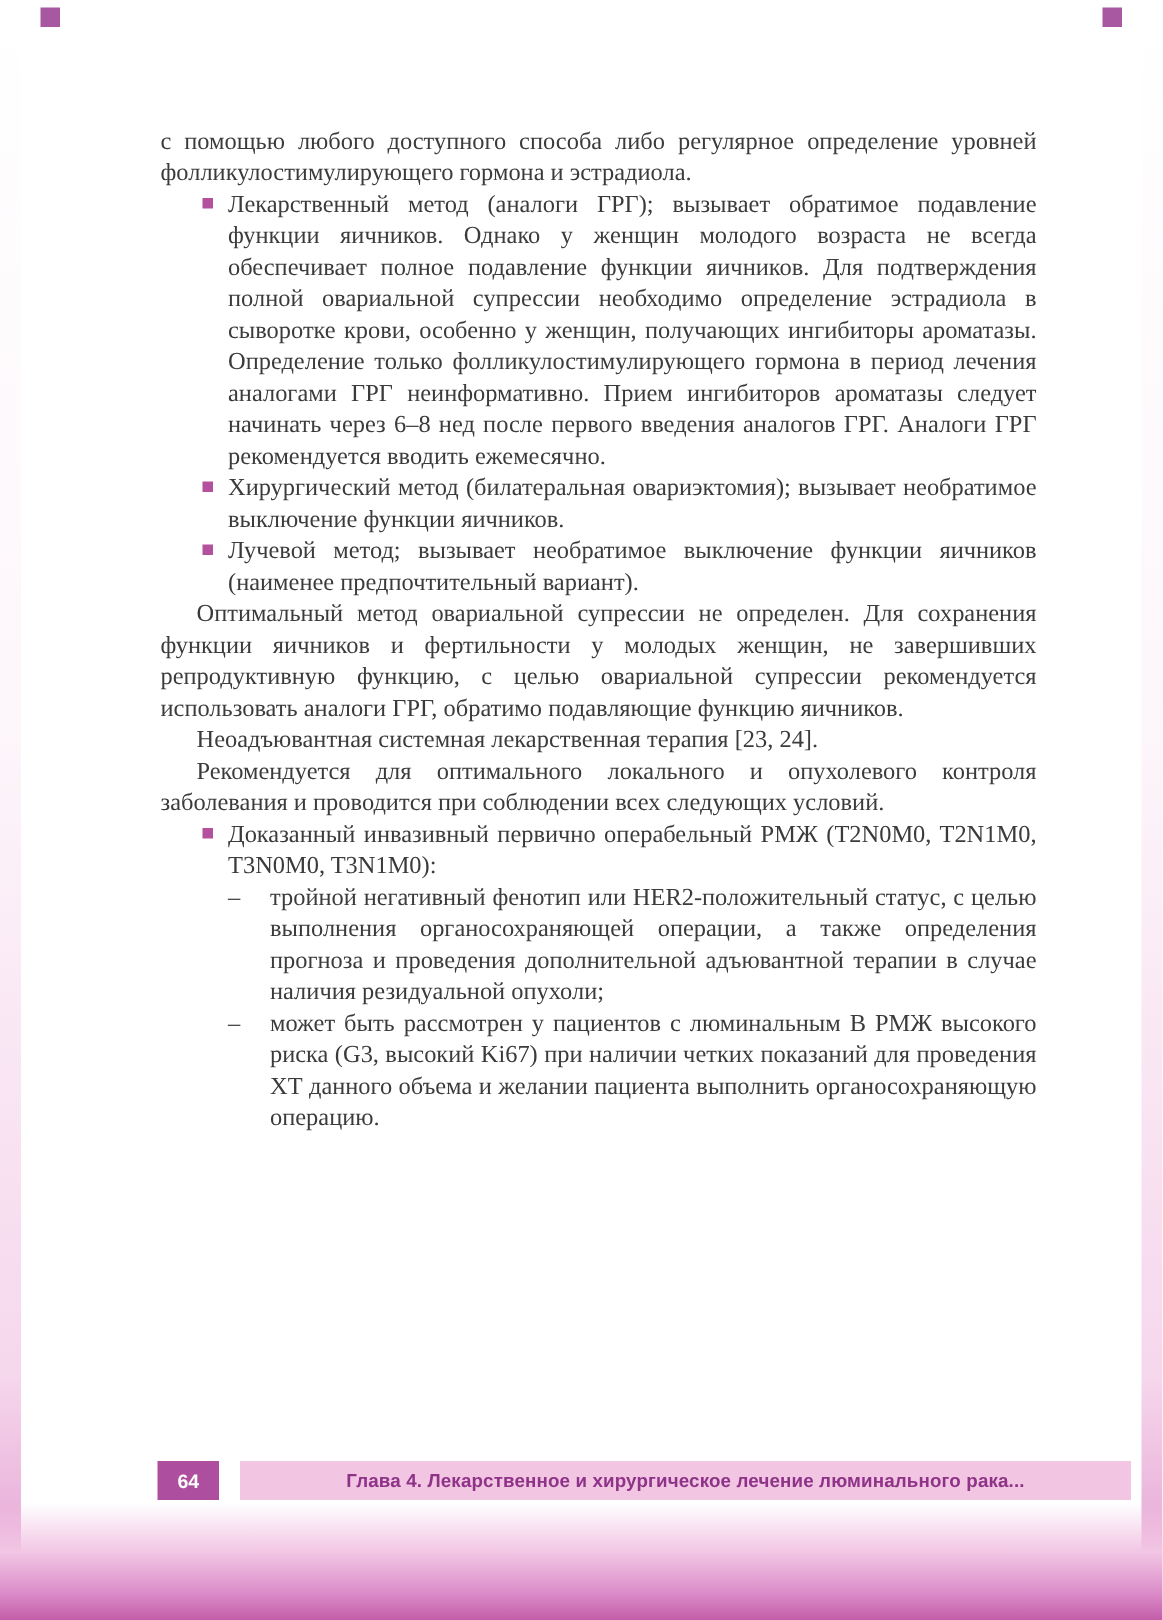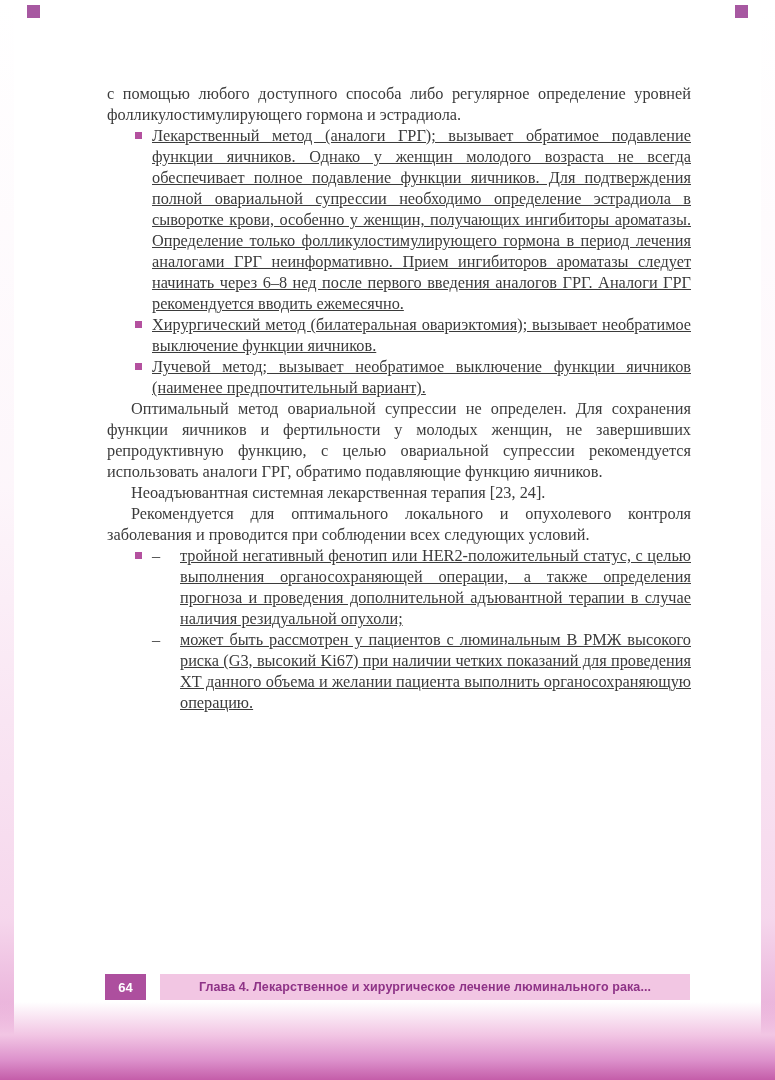--- a/index.html
+++ b/index.html
@@ -35,21 +35,21 @@
   .content {
     position:absolute; left:107px; top:83px; width:584px;
     color:#3b3b3b;
     font-size:16.3px;
     line-height:21px;
     text-align:justify;
   }
   .content p { text-align:justify; }
   p.indent { text-indent:24px; }
 
-  ul.blist { list-style:none;text-decoration:underline; }
+  ul.blist { list-style:none; }
   ul.blist > li {
     position:relative;
     padding-left:45px;
     text-align:justify;
   }
   ul.blist > li .sq {
     position:absolute; left:28px; top:7px;
     width:7px; height:7px;
     background:#b4519f;
   }
@@ -58,21 +58,21 @@
     padding-left:28px;
     text-align:justify;
   }
   .subitem .dash {
     position:absolute; left:0; top:0;
   }
   b, .bold { font-weight:normal; }
 
   .footer {
     position:absolute; left:105px; top:974px;
-    width:585px; height:26px;
+    width:649px; height:26px;
     display:flex;
     font-family:"Liberation Sans", sans-serif;
   }
   .pagenum {
     width:41px; height:26px;
     background:#ad4f9e;
     color:#ffffff;
     font-weight:bold; font-size:13px;
     display:flex; align-items:center; justify-content:center;
   }
@@ -120,20 +120,21 @@
 
     <p class="indent">Оптимальный метод овариальной супрессии не определен. Для сохранения функции яичников и фертильности у молодых женщин, не завершивших репродуктивную функцию, с целью овариальной супрессии рекомендуется использовать аналоги ГРГ, обратимо подавляющие функцию яичников.</p>
 
     <p class="indent"><b>Неоадъювантная системная лекарственная терапия</b><span> [23, 24].</span></p>
 
     <p class="indent">Рекомендуется для оптимального локального и опухолевого контроля заболевания и проводится при соблюдении всех следующих условий.</p>
 
     <ul class="blist">
       <li>
         <span class="sq"></span>
+        <span>Доказанный инвазивный первично операбельный РМЖ (T2N0M0, T2N1M0, T3N0M0, T3N1M0):</span>
         <div class="subitem">
           <span class="dash">–</span>
           <span>тройной негативный фенотип или HER2-положительный статус, с целью выполнения органосохраняющей операции, а также определения прогноза и проведения дополнительной адъювантной терапии в случае наличия резидуальной опухоли;</span>
         </div>
         <div class="subitem">
           <span class="dash">–</span>
           <span>может быть рассмотрен у пациентов с люминальным В РМЖ высокого риска (G3, высокий Ki67) при наличии четких показаний для проведения ХТ данного объема и желании пациента выполнить органосохраняющую операцию.</span>
         </div>
       </li>
     </ul>

